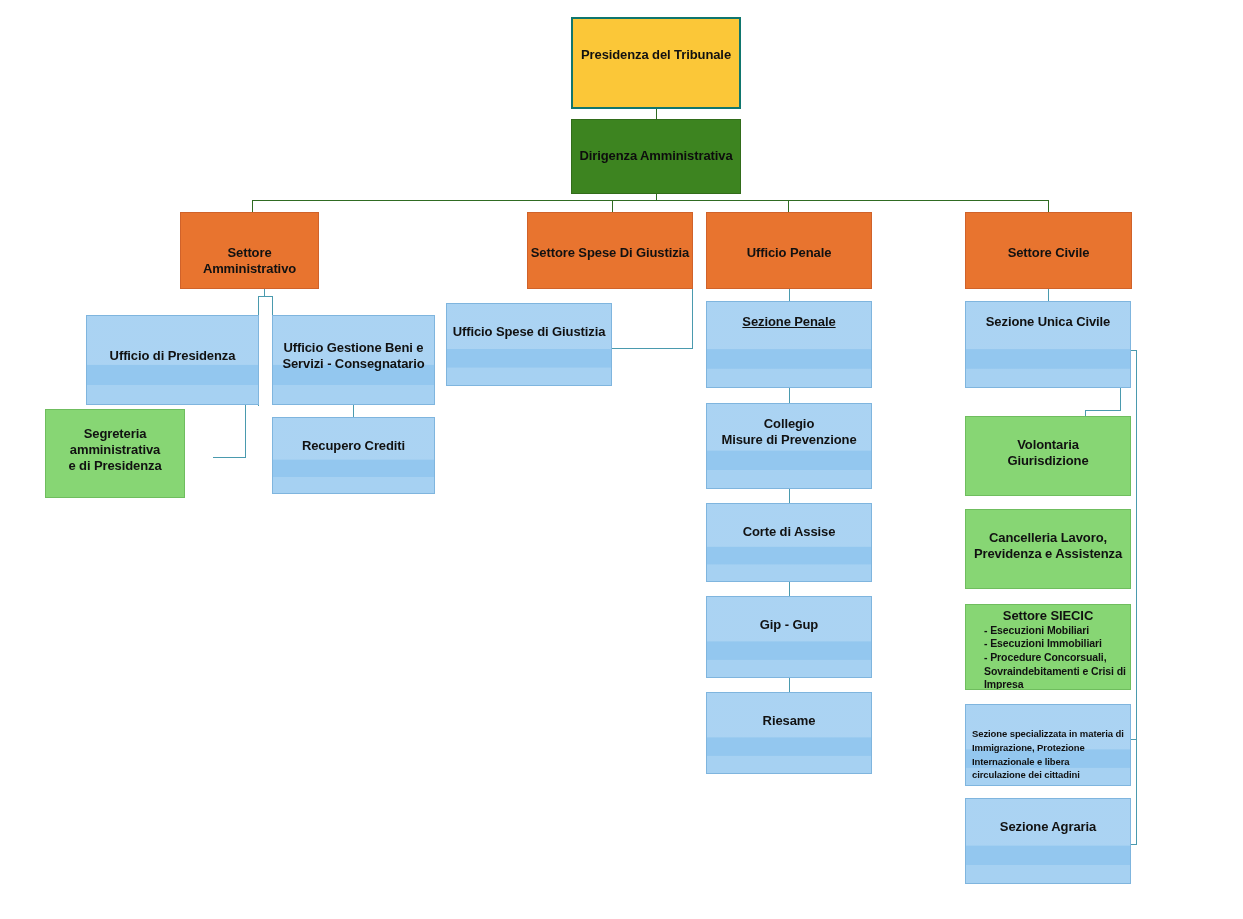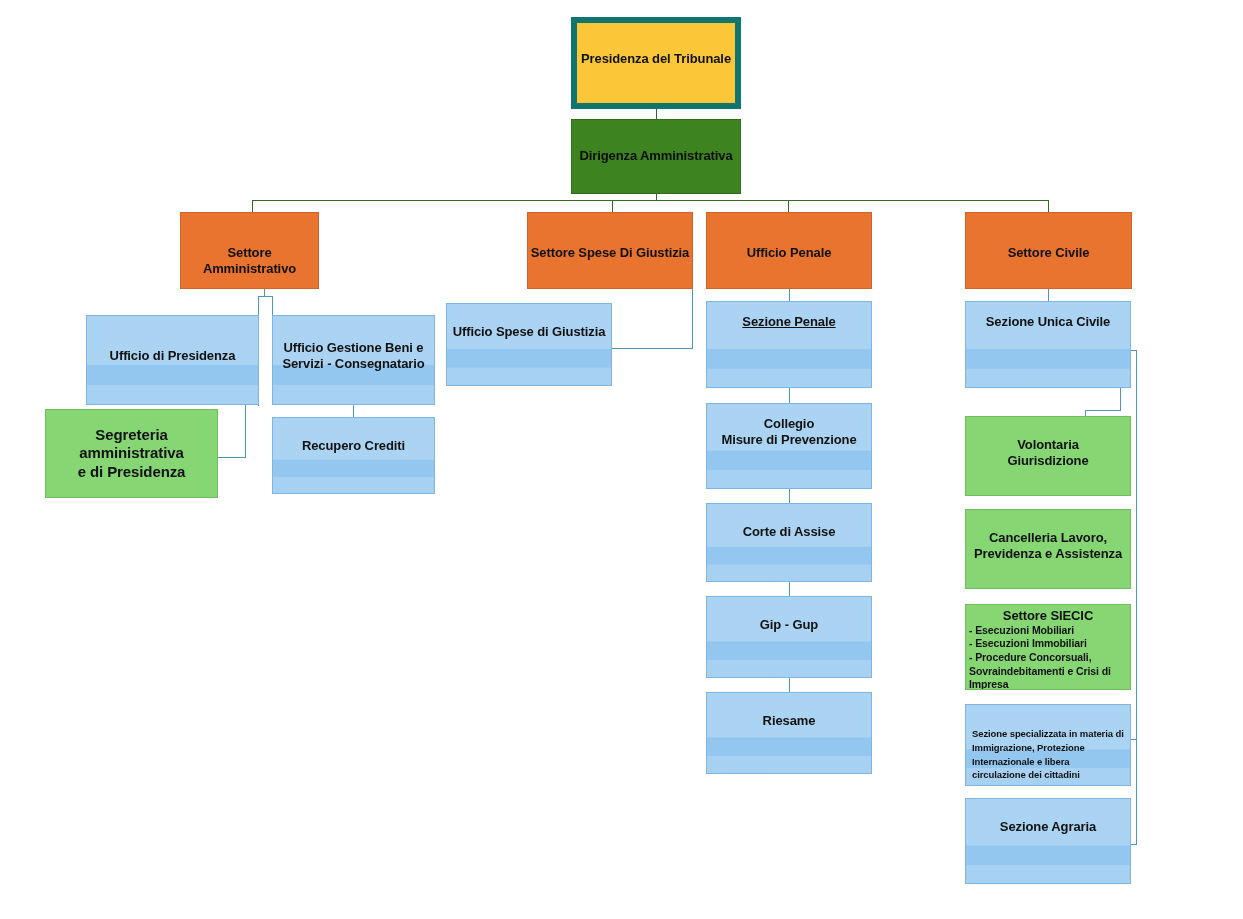--- a/index.html
+++ b/index.html
@@ -29,21 +29,21 @@
     line-height: 1.22;
     letter-spacing: -0.1px;
     overflow: hidden;
   }
   .node .label {
     display: block;
     width: 100%;
     white-space: pre-line;
   }
   
-  .c-yellow { background: #fbc738; border: 6px solid #0f766e; text-align: center; }
+  .c-yellow { background: #fbc738; border: 2px solid #0f766e; text-align: center; }
   .c-dgreen { background: #3d8420; border: 1px solid #326c1a; color: #0d0d0d; }
   .c-orange { background: #e8742f; border: 1px solid #d0622a; }
   .c-blue   { background: #93c7ef; border: 1px solid #7fb5de; }
   .c-green  { background: #87d674; border: 1px solid #6fbd5e; }
 
   
   .banded {
     background-image: linear-gradient(to bottom,
        rgba(255,255,255,0.22) 0%,
        rgba(255,255,255,0.22) 55%,
@@ -151,21 +151,21 @@
 
   <div class="node c-blue banded pad-top-32" style="left:86px; top:315px; width:173px; height:90px; font-size:13px;">
     <span class="label">Ufficio di Presidenza</span>
   </div>
 
   <div class="node c-blue banded pad-top-24" style="left:272px; top:315px; width:163px; height:90px; font-size:13px;">
     <span class="label">Ufficio Gestione Beni e
 Servizi - Consegnatario</span>
   </div>
 
-  <div class="node c-green pad-top-16" style="left:45px; top:409px; width:173px; height:89px; font-size:15px;">
+  <div class="node c-green pad-top-16" style="left:45px; top:409px; width:140px; height:89px; font-size:13px;">
     <span class="label">Segreteria amministrativa
 e di Presidenza</span>
   </div>
 
   <div class="node c-blue banded pad-top-20" style="left:272px; top:417px; width:163px; height:77px; font-size:13px;">
     <span class="label">Recupero Crediti</span>
   </div>
 
   <div class="node c-blue banded pad-top-20" style="left:446px; top:303px; width:166px; height:83px; font-size:13px;">
     <span class="label">Ufficio Spese di Giustizia</span>
@@ -201,21 +201,21 @@
 Giurisdizione</span>
   </div>
 
   <div class="node c-green pad-top-20" style="left:965px; top:509px; width:166px; height:80px; font-size:13px;">
     <span class="label">Cancelleria Lavoro,
 Previdenza e Assistenza</span>
   </div>
 
   <div class="node c-green" style="left:965px; top:604px; width:166px; height:86px; font-size:10.5px; flex-direction:column; padding-top:6px;">
     <span class="label" style="font-size:13px; text-align:center;">Settore SIECIC</span>
-    <span class="label" style="text-align:left; padding-left:3px; line-height:1.3;">- Esecuzioni Mobiliari
+    <span class="label" style="text-align:left; padding-left:18px; line-height:1.3;">- Esecuzioni Mobiliari
 - Esecuzioni Immobiliari
  - Procedure Concorsuali,
 Sovraindebitamenti e Crisi di
 Impresa</span>
   </div>
 
   <div class="node c-blue banded align-left" style="left:965px; top:704px; width:166px; height:82px; font-size:9.5px; padding-top:22px; line-height:1.45;">
     <span class="label">Sezione specializzata in materia di
 Immigrazione, Protezione
 Internazionale e libera

